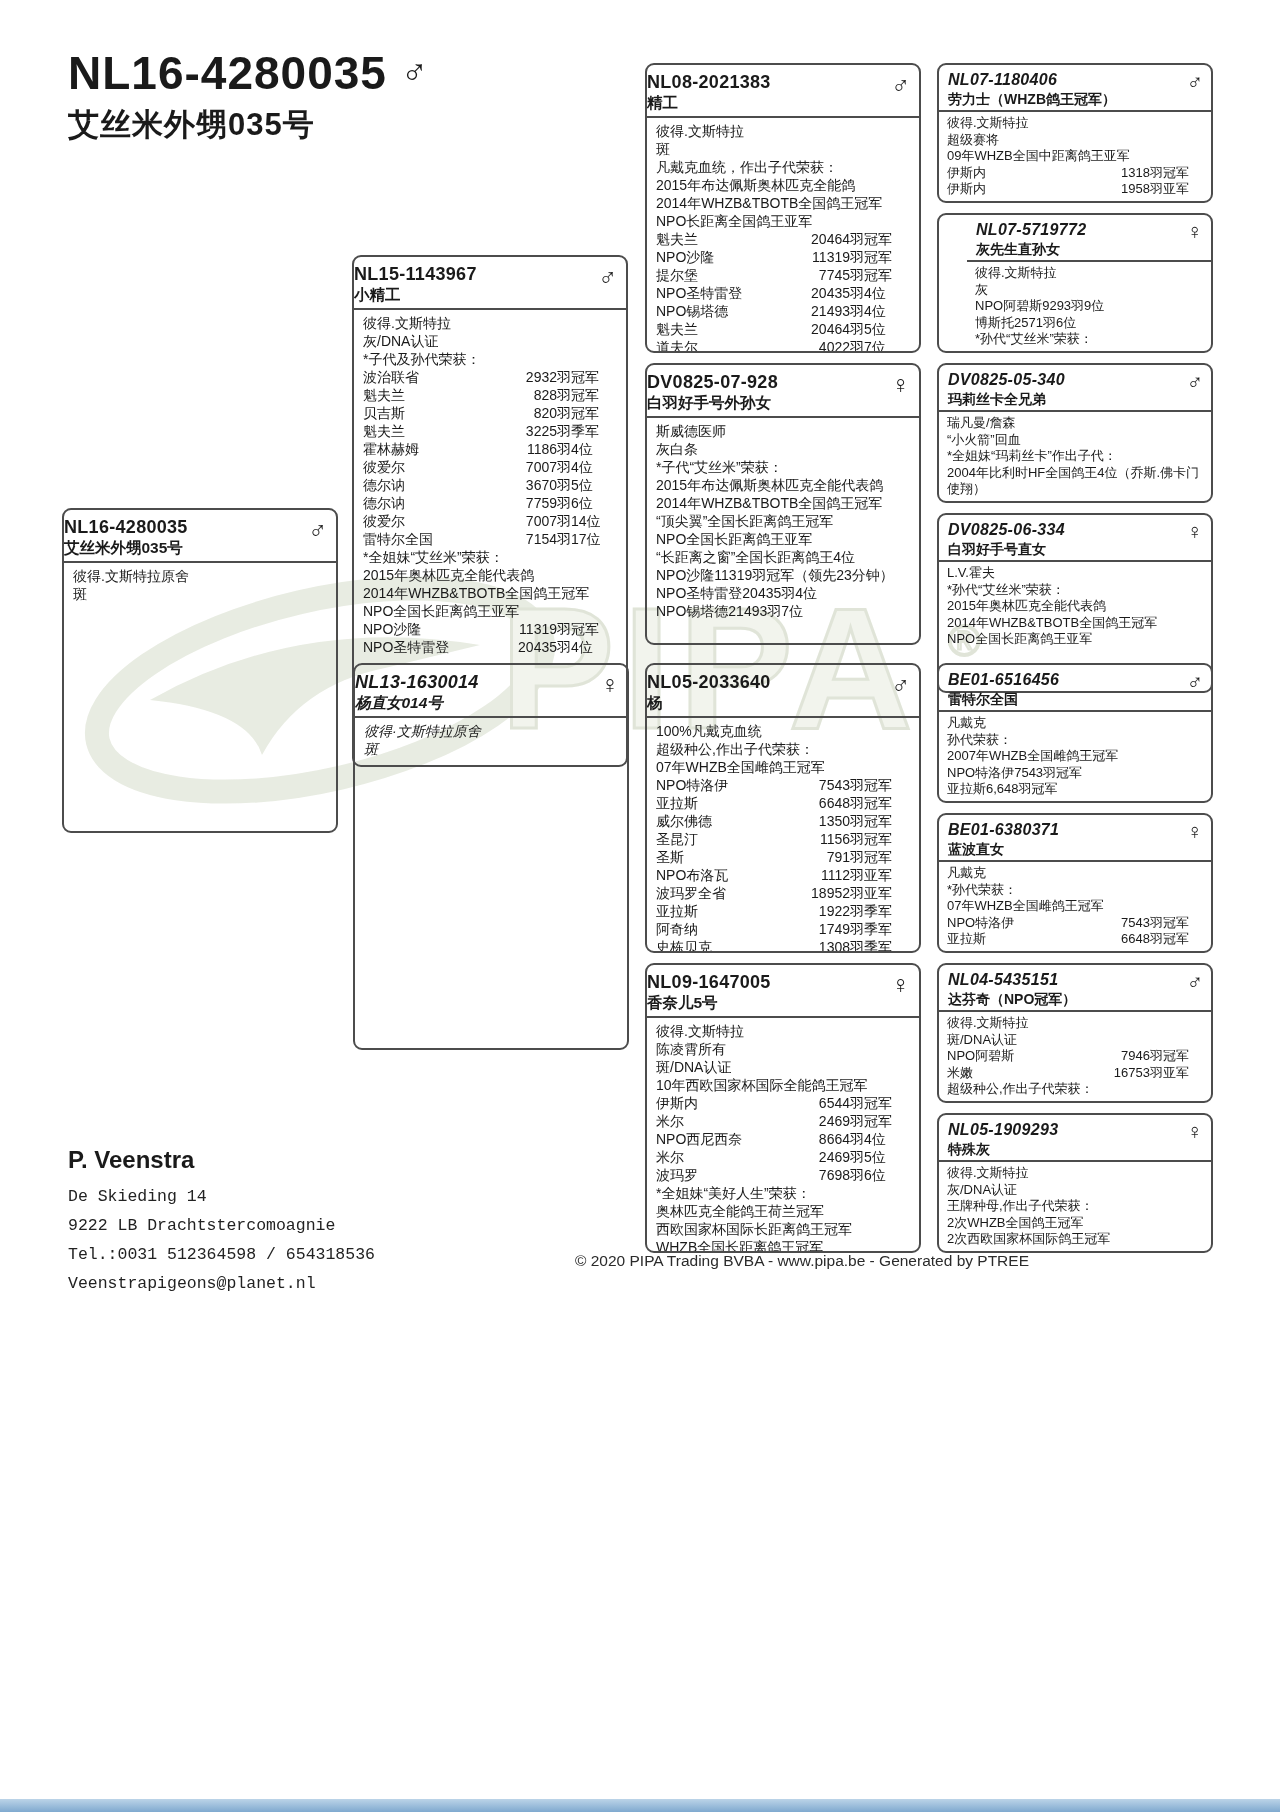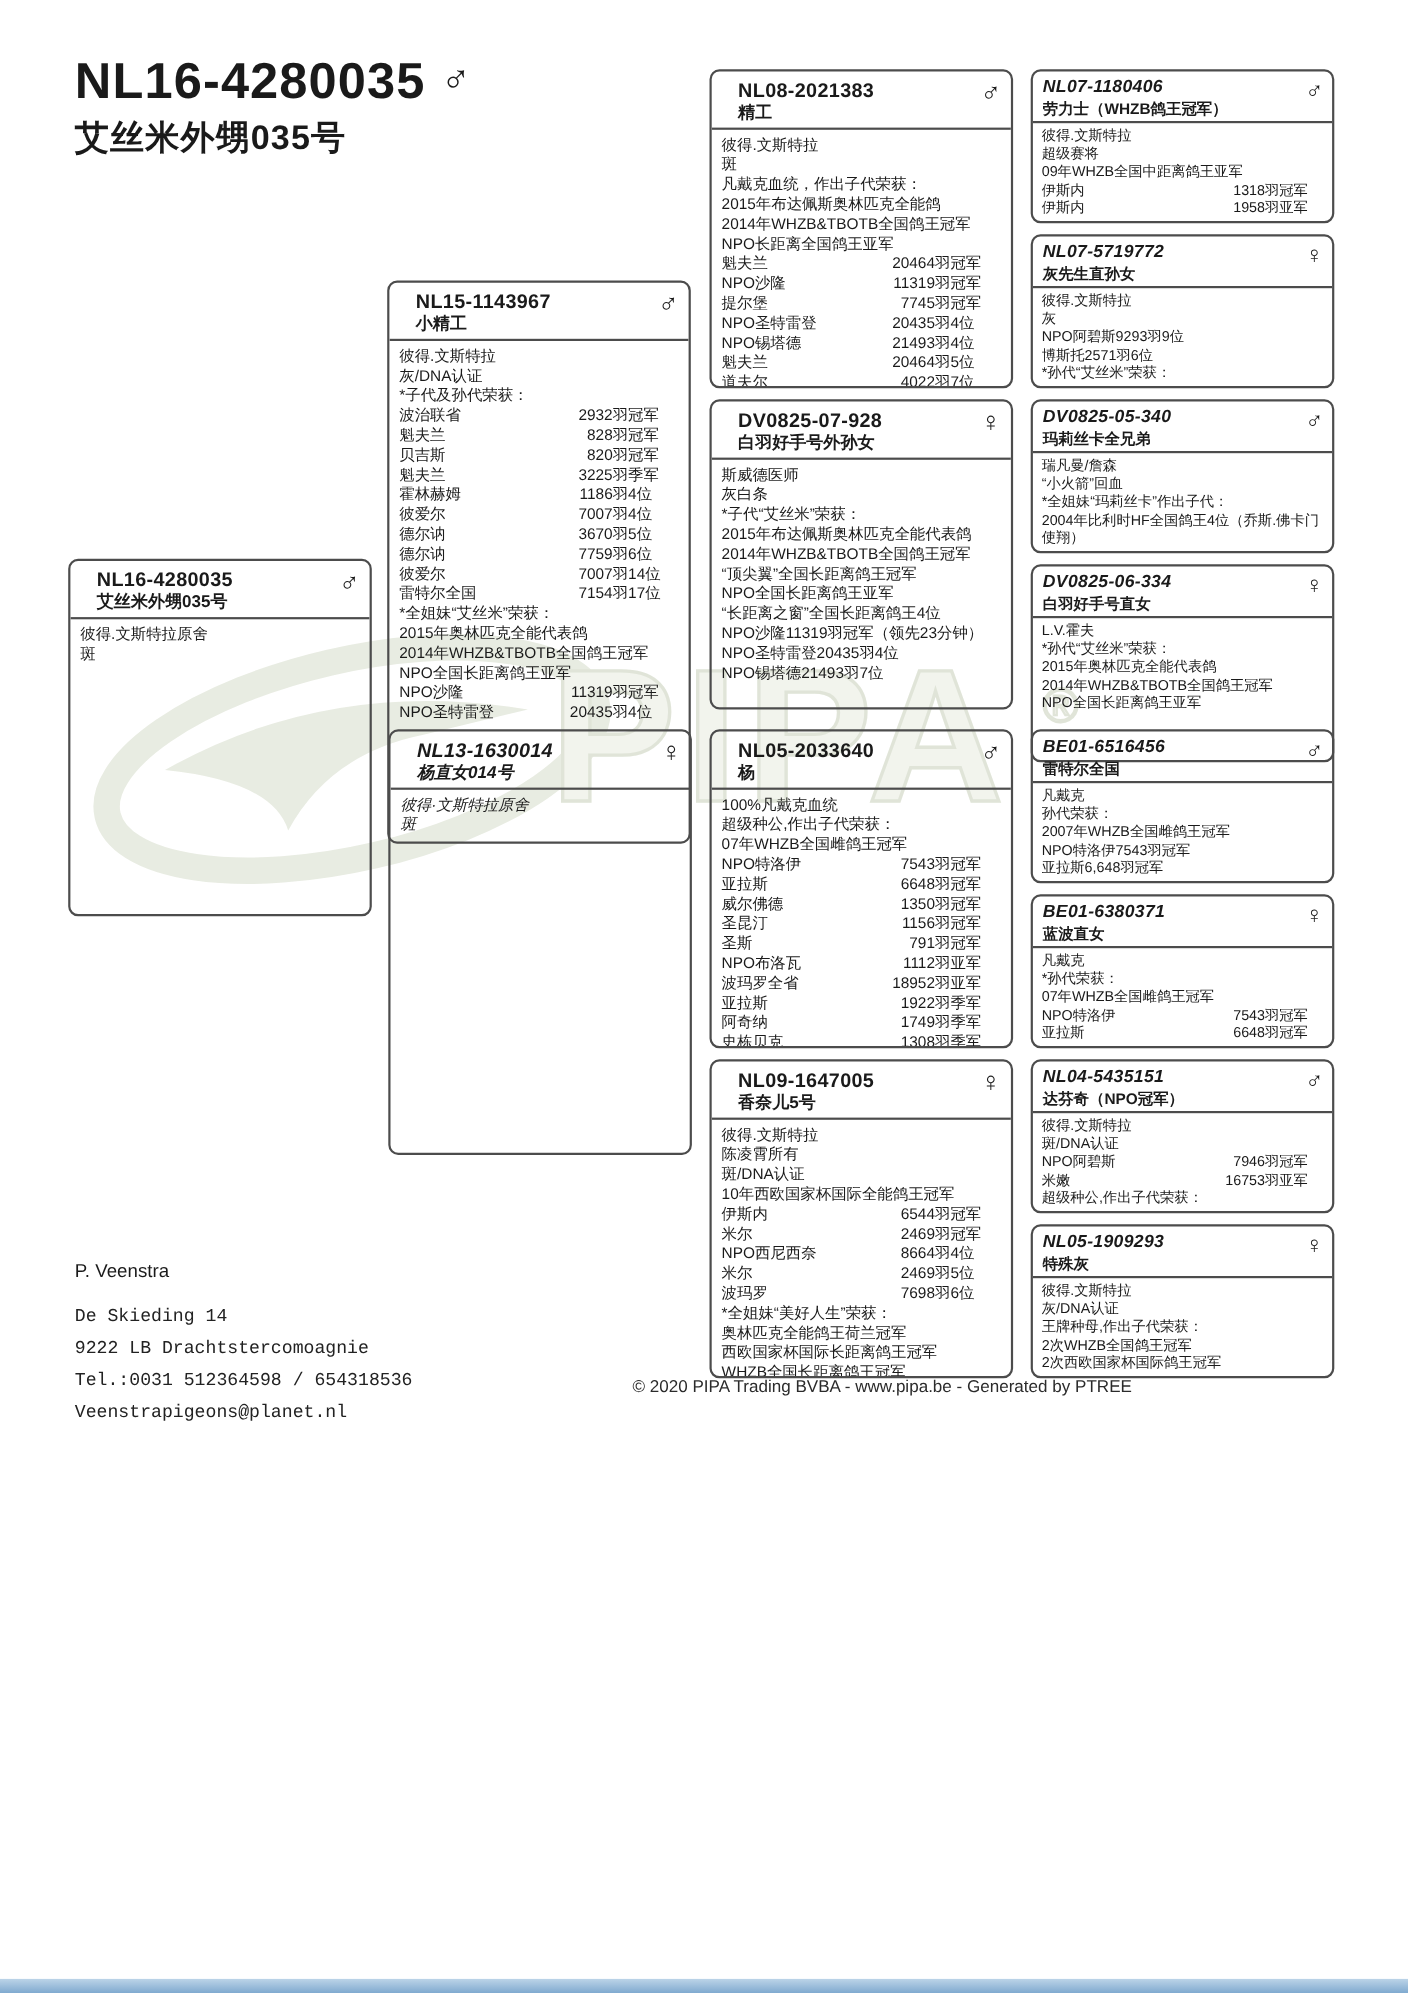--- a/index.html
+++ b/index.html
@@ -25,21 +25,21 @@
     border:2px solid #4c4c4c;
     border-radius:9px;
     background:transparent;
     box-sizing:border-box;
     overflow:hidden;
   }
   .pbox .sx{
     position:absolute;right:9px;top:7px;
     font-size:25px;font-weight:700;line-height:1;
   }
-  .pbox .hd{padding:6px 38px 3px 24px;border-bottom:2px solid #4c4c4c;}
+  .pbox .hd{padding:6px 38px 3px 0;border-bottom:2px solid #4c4c4c;}
   .pbox .hd .ring{font-size:18px;font-weight:800;line-height:22px;letter-spacing:.3px;}
   .pbox .hd .nm{font-size:15.5px;font-weight:800;line-height:20px;}
   .pbox .bd{padding:4px 9px 4px 9px;font-size:14px;line-height:18px;}
   .pbox .bd .ln{white-space:normal;}
   .pbox .bd .rl{display:flex;}
   .pbox .bd .rl .rn{white-space:nowrap;}
   .pbox .bd .rl .rc{margin-left:auto;white-space:nowrap;}
   .pbox .bd .rl .rk{min-width:46px;text-align:left;white-space:nowrap;}
   
   .pbox.sm .hd{padding:5px 34px 2px 9px;}
@@ -50,29 +50,29 @@
   .pbox.sm .bd .rl .rk{min-width:40px;}
   
   #box-nl16        {left:62px;  top:508px; height:325px;}
   #box-nl15        {left:352px; top:255px; height:512px;}
   #box-nl13        {left:353px; top:663px; height:387px;font-style:italic;}
   #box-nl08        {left:645px; top:63px;  height:290px;}
   #box-dv07928     {left:645px; top:363px; height:282px;}
   #box-nl052033640 {left:645px; top:663px; height:290px;}
   #box-nl09        {left:645px; top:963px; height:290px;}
   #box-nl071180406 {left:937px; top:63px;  height:140px;}
-  #box-nl075719772 {left:937px; top:213px; height:140px;}
+  #box-nl075719772 {left:937px; top:213px; height:140px;padding-left:28px;}
   #box-dv05340     {left:937px; top:363px; height:140px;}
   #box-dv06334     {left:937px; top:513px; height:180px;}
   #box-be6516456   {left:937px; top:663px; height:140px;}
   #box-be6380371   {left:937px; top:813px; height:140px;}
   #box-nl04        {left:937px; top:963px; height:140px;}
   #box-nl051909293 {left:937px; top:1113px;height:140px;}
   
-  .owner{position:absolute;left:68px;top:1146px;font-size:17px;font-weight:400;z-index:2;}
+  .owner{position:absolute;left:68px;top:1146px;font-size:24px;font-weight:700;z-index:2;}
   .address{position:absolute;left:68px;top:1182px;z-index:2;
     font-family:"Liberation Mono","DejaVu Sans Mono",monospace;
     font-size:16.5px;line-height:29px;color:#222;}
   .copyright{position:absolute;left:575px;top:1252px;z-index:2;font-size:15.5px;color:#2b2b2b;}
   .bottom-strip{position:absolute;left:0;bottom:0;width:100%;height:13px;z-index:2;
     background:linear-gradient(to bottom,#bcd4e8,#7fa9cf);}
 </style>
 </head>
 <body>
 

